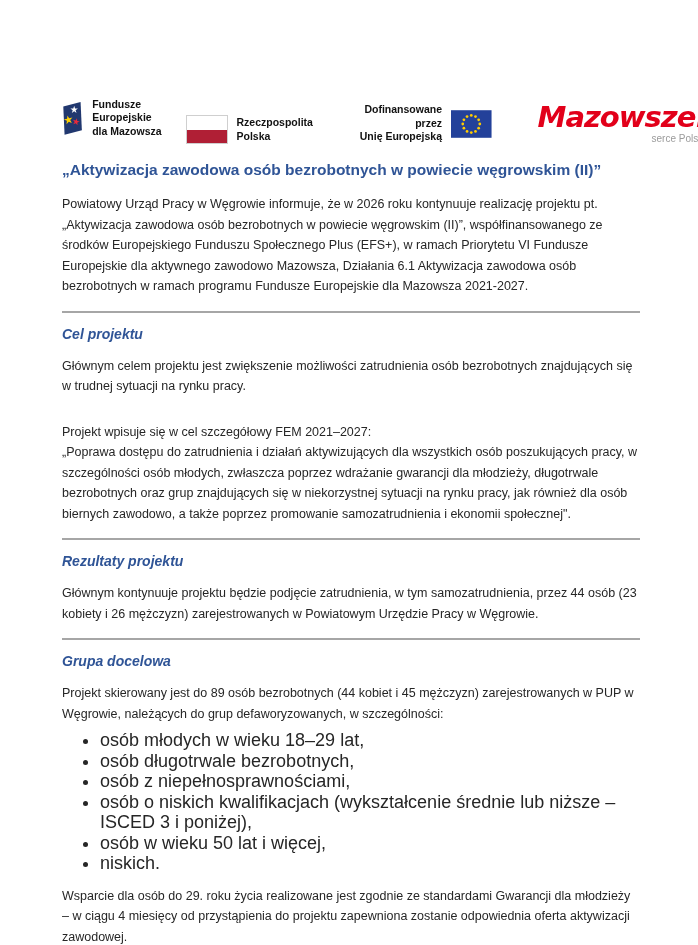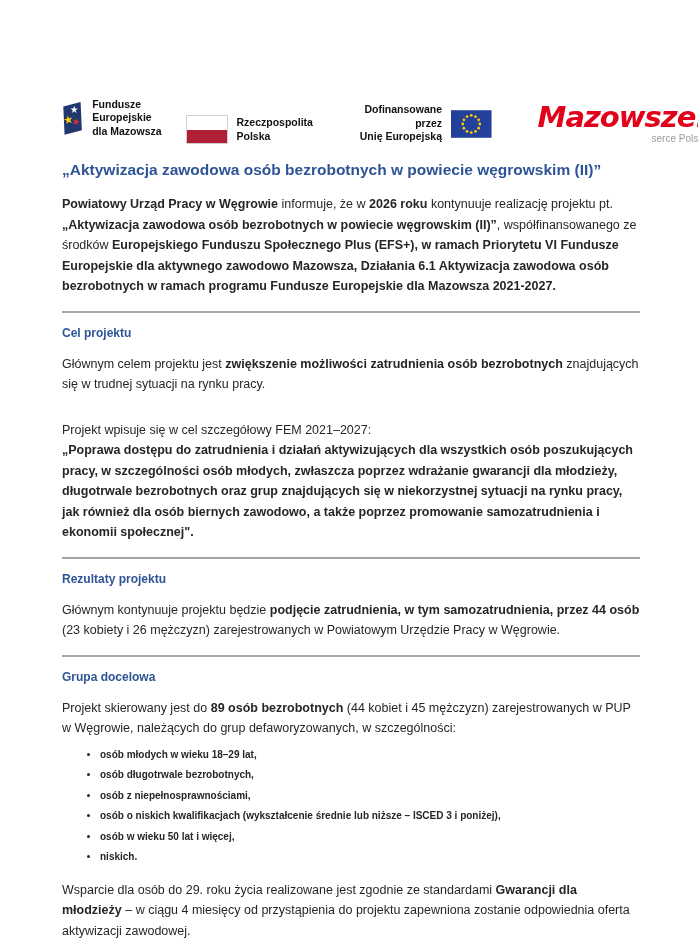--- a/index.html
+++ b/index.html
@@ -42,28 +42,28 @@
     font-family:"DejaVu Sans",sans-serif;font-weight:bold;font-style:italic;
     font-size:29px;line-height:1;color:var(--mazowsze-red);letter-spacing:-1px;
   }
   .mazowsze-tag{font-size:10px;color:var(--tagline-gray);margin-top:1px;}
 
   
   h1.doc-title{
     margin-top:16px;font-size:15.5px;line-height:1.3;font-weight:bold;
     color:var(--heading-blue);white-space:nowrap;
   }
-  h2.sec-heading{margin-top:13px;font-size:12px;font-weight:bold;color:var(--heading-blue);}
+  h2.sec-heading{margin-top:13px;font-size:14px;font-weight:bold;color:var(--heading-blue);font-style:italic;}
   p.para{margin-top:14px;font-size:12.5px;line-height:20.5px;}
   p.para.tight{margin-top:25px;}
   p.para.after-list{margin-top:12px;}
   hr.divider{border:0;height:2px;background:var(--divider);margin:14px 0 0 0;}
-  .b{font-weight:bold;}
+  .b{font-weight:normal;}
   ul.bullets{margin:6px 0 0 0;padding-left:38px;}
-  ul.bullets li{font-size:10px;line-height:20.5px;font-weight:bold;}
+  ul.bullets li{font-size:18px;line-height:20.5px;font-weight:normal;}
 
   
   .fe-flag{fill:var(--fe-navy);}
   .star-white{fill:#ffffff;}
   .star-yellow{fill:var(--fe-star-yellow);}
   .star-red{fill:var(--fe-star-red);}
   .eu-rect{fill:var(--eu-blue);}
   .eu-star{fill:var(--eu-star-yellow);}
 </style>
 </head>

